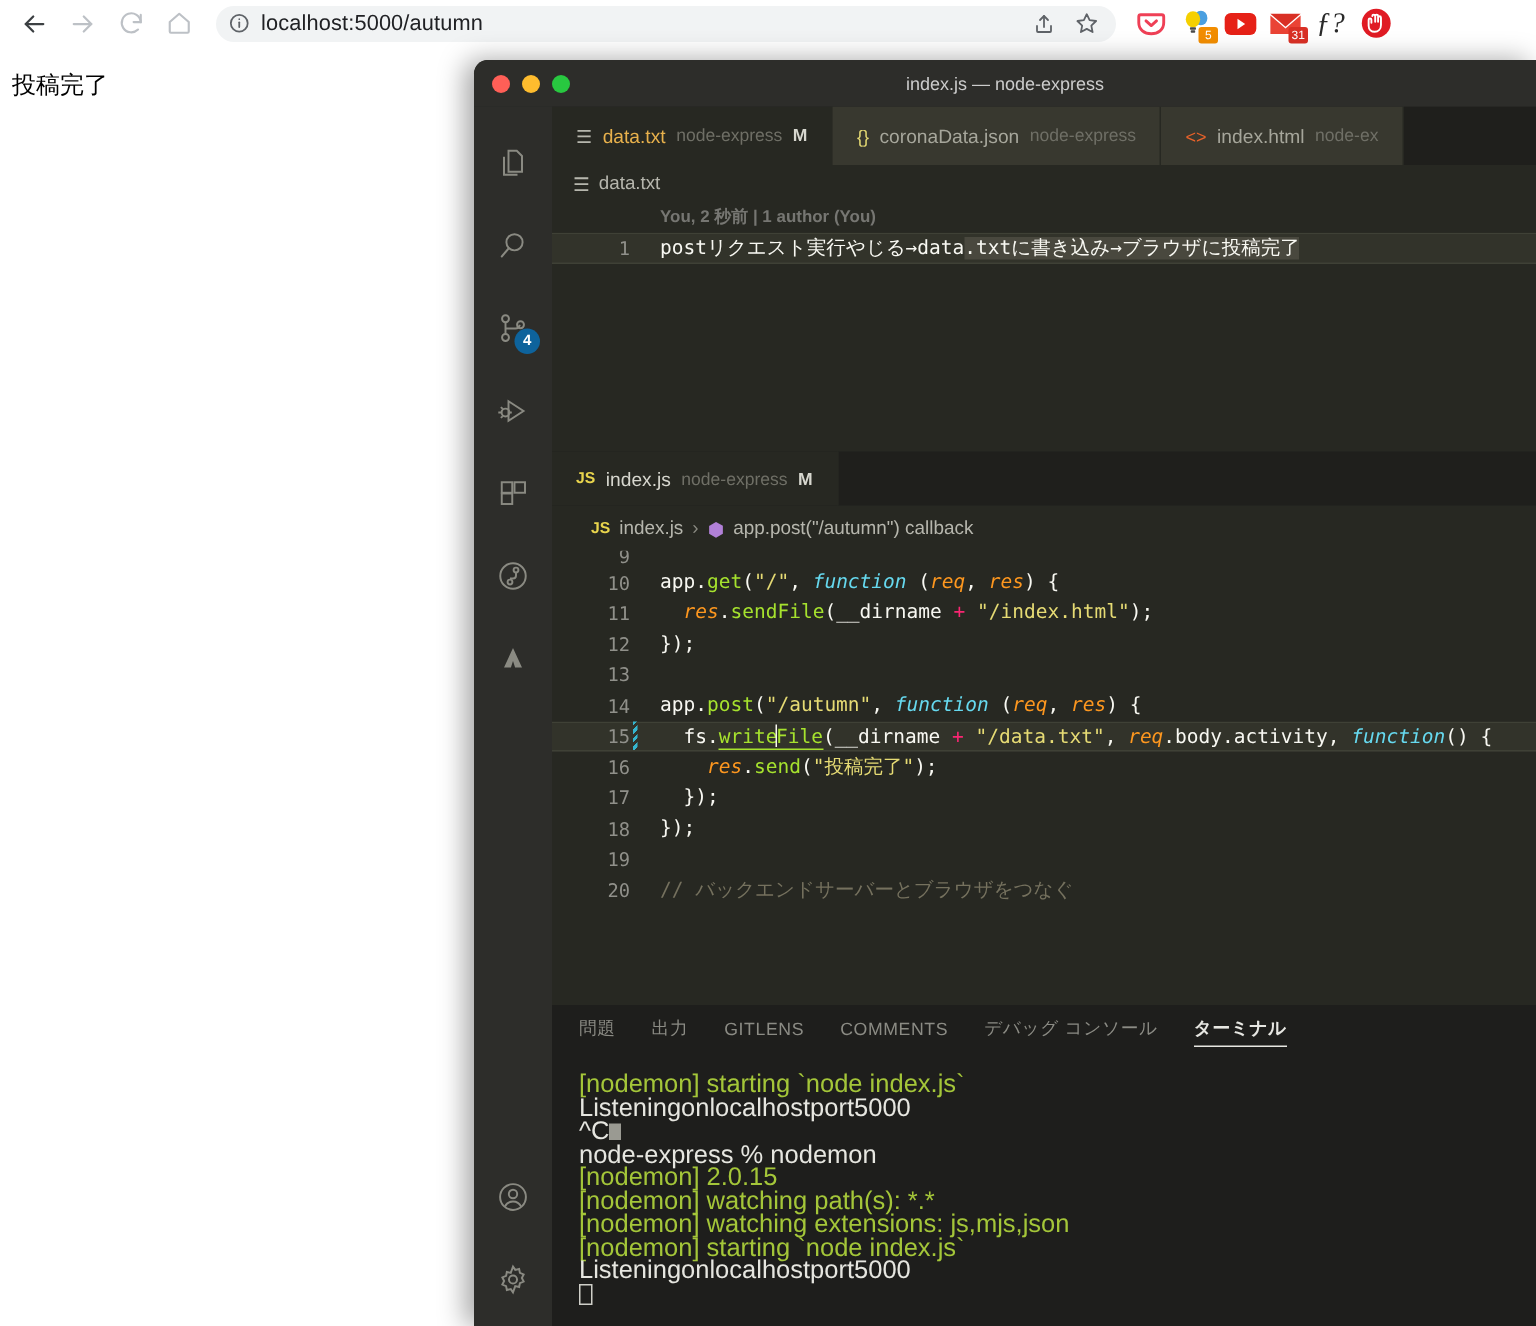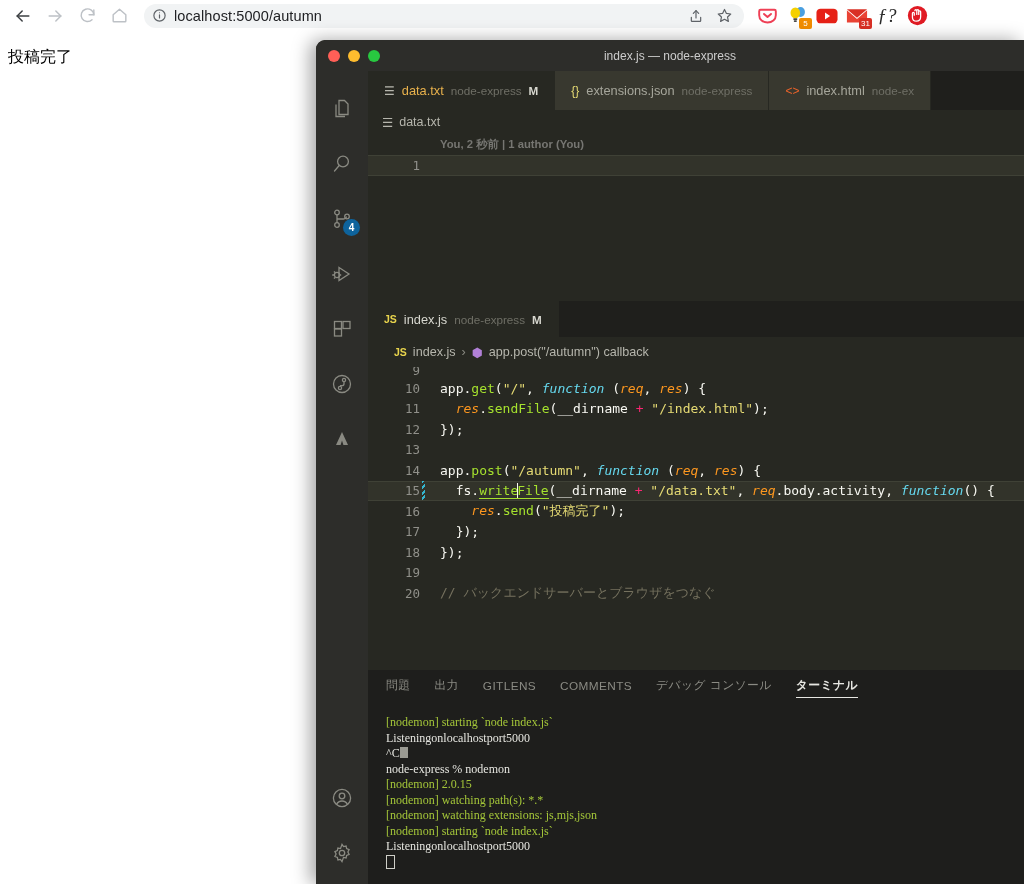--- a/index.html
+++ b/index.html
@@ -184,22 +184,22 @@
     height: 35px; display: flex; align-items: center; gap: 24px;
     padding-left: 18px;
   }
   .ptab {
     font-size: 11.8px; color: #8b8b84; letter-spacing: 0.4px;
     padding-bottom: 3px;
   }
   .ptab.active { color: #e7e7e2; border-bottom: 1px solid #e7e7e2; font-weight: bold; }
   .terminal {
     flex: 1; padding: 10px 0 0 18px;
-    font-family: Liberation Serif, serif;
-    font-size: 12px; line-height: 15.5px;
+    font-family: Liberation Sans, sans-serif;
+    font-size: 17px; line-height: 15.5px;
     color: #e6e6e0;
     overflow: hidden;
   }
   .t-green { color: #a4c639; }
   .t-white { color: #e6e6e0; }
   .term-cursor {
     display: inline-block; width: 7px; height: 12px;
     border: 1px solid #cfcfc8; vertical-align: -2px;
   }
   .ctrlc-blk {
@@ -394,40 +394,41 @@
         <div class="eg1">
           <div class="tabsrow">
             <div class="tab active">
               <span class="tab-ico" style="color:#b6b6ad;">☰</span>
               <span class="tab-name">data.txt</span>
               <span class="tab-desc">node-express</span>
               <span class="tab-dirty">M</span>
             </div>
             <div class="tab inactive">
               <span class="tab-ico" style="color:#e6db74;">{}</span>
-              <span class="tab-name">extensions.json</span>
+              <span class="tab-name">coronaData.json</span>
               <span class="tab-desc">node-express</span>
             </div>
             <div class="tab inactive">
               <span class="tab-ico" style="color:#e8622a;">&lt;&gt;</span>
               <span class="tab-name">index.html</span>
               <span class="tab-desc">node-ex</span>
             </div>
           </div>
 
           <div class="breadcrumbs">
             <span style="color:#b6b6ad;">☰</span>
             <span>data.txt</span>
           </div>
 
           <div class="blame">You, 2 秒前 | 1 author (You)</div>
 
           <div class="code-area">
             <div class="code-line cur-line">
               <span class="lineno">1</span>
+              <span class="linetext"><span>postリクエスト実行やじる→data</span><span class="sel">.txtに書き込み→ブラウザに投稿完了</span></span>
             </div>
           </div>
         </div>
 
         <div class="eg2">
           <div class="tabsrow">
             <div class="tab active">
               <span class="tab-ico" style="color:#e8d44d;font-weight:bold;font-size:10.5px;">JS</span>
               <span class="tab-name" style="color:#d7d7cf;">index.js</span>
               <span class="tab-desc">node-express</span>

